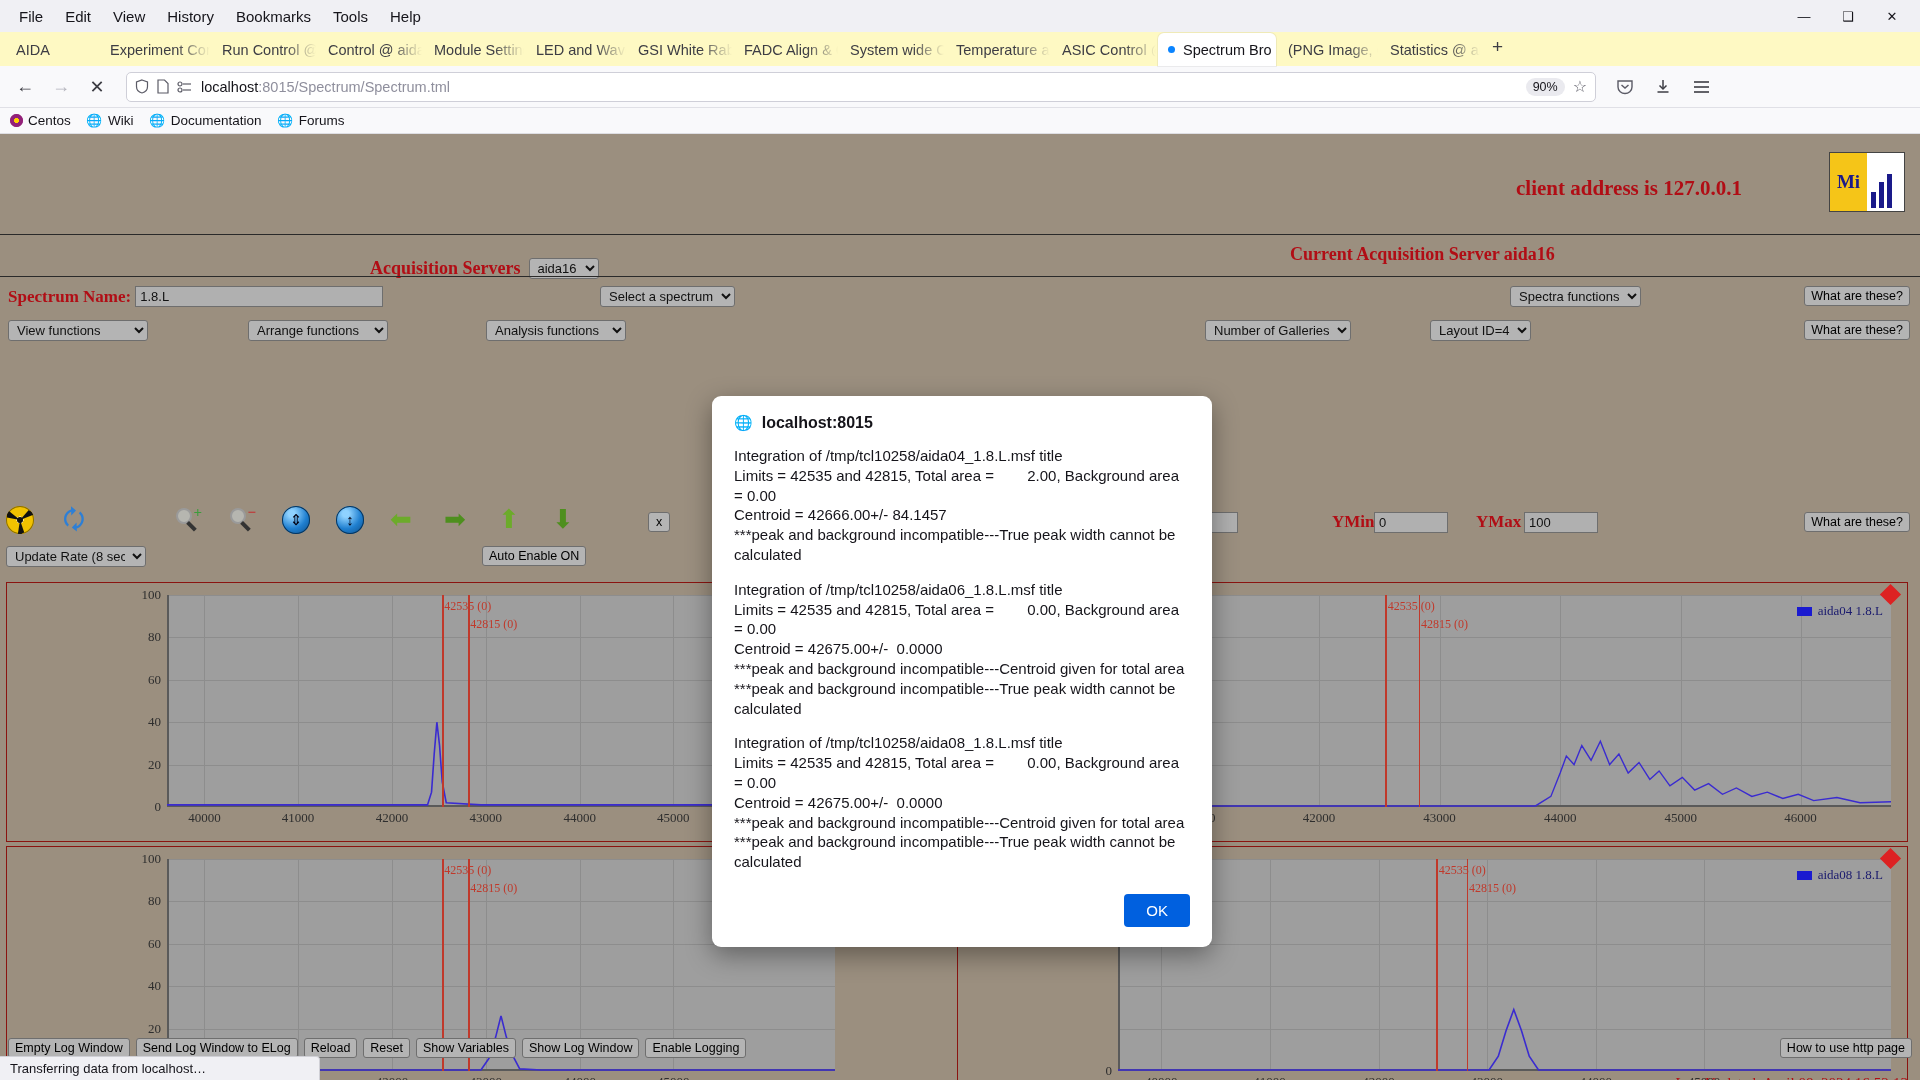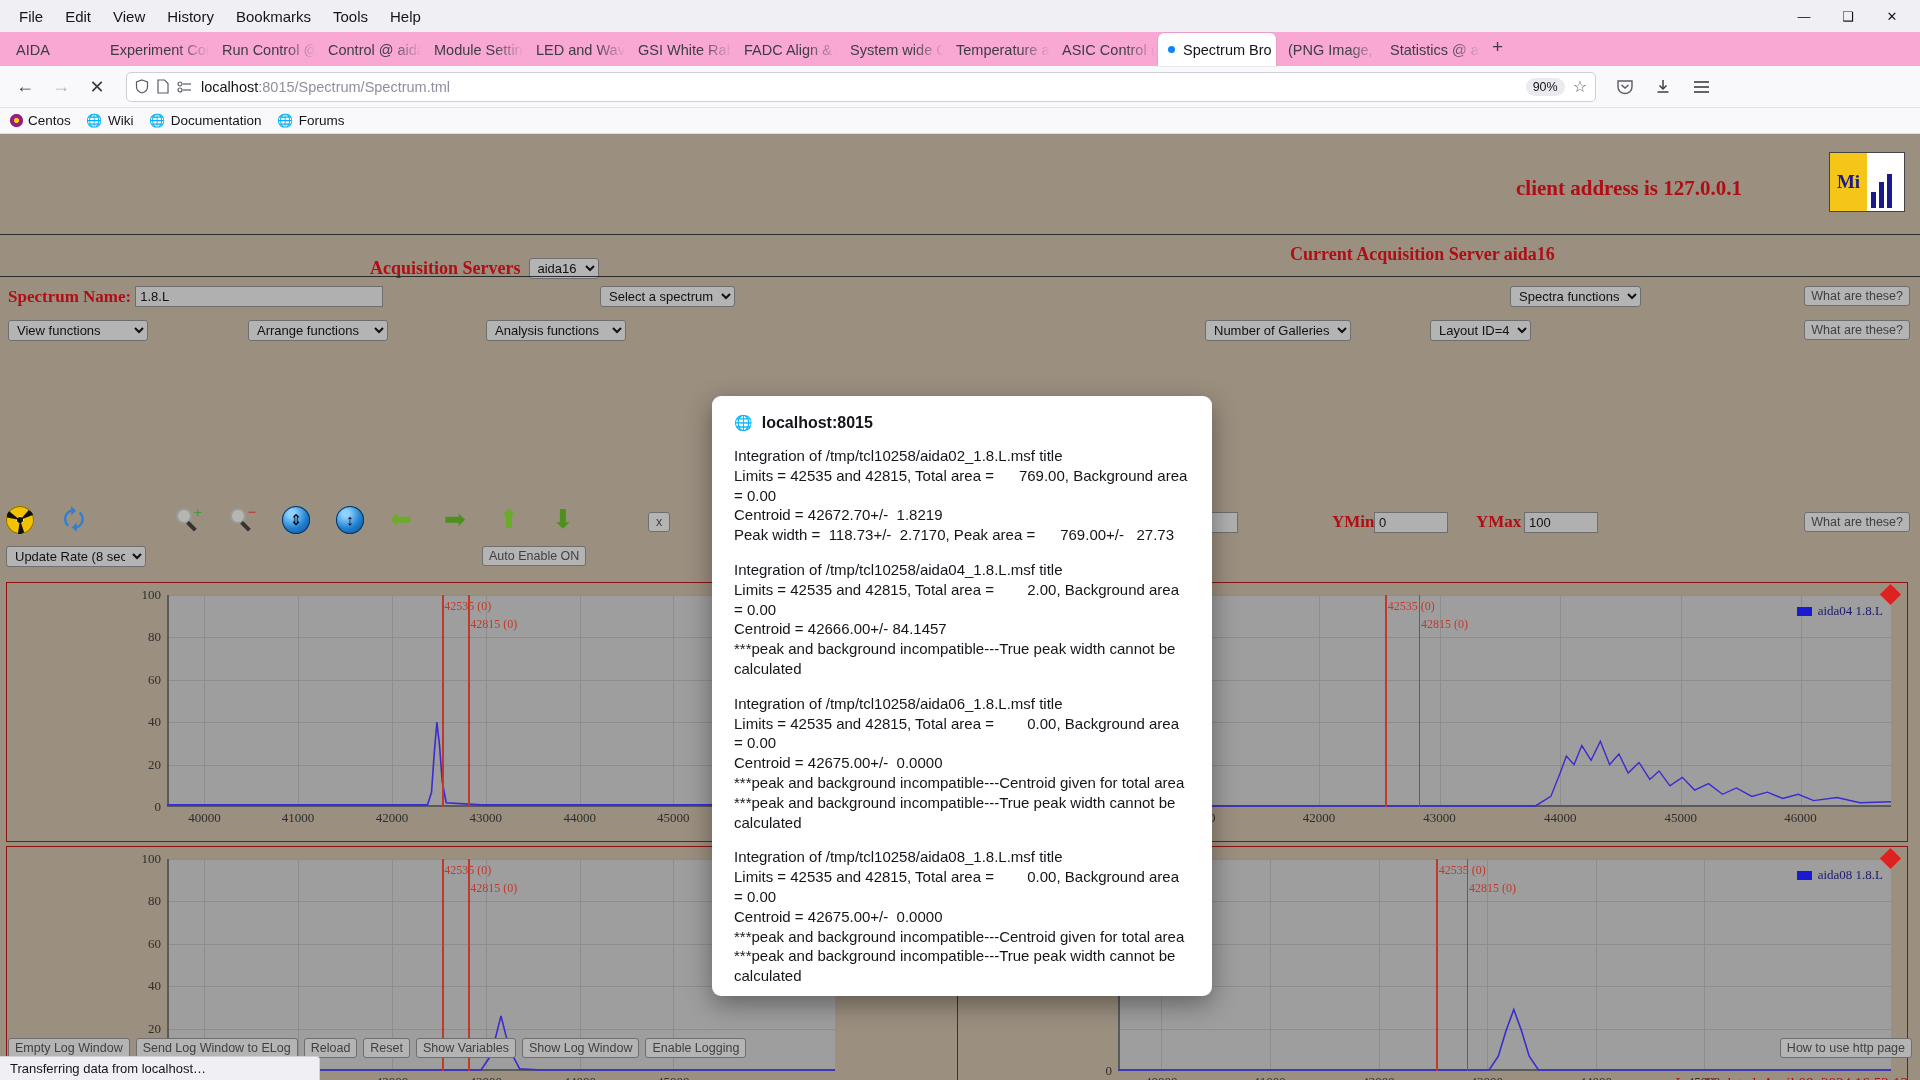--- a/index.html
+++ b/index.html
@@ -15,21 +15,21 @@
   .menubar {
     height:32px; display:flex; align-items:center; gap:0px;
     padding-left:8px; font-size:15px; color:#15141a;
     background:#f0f0f4; position:relative;
   }
   .menubar .mi { padding:3px 11px; cursor:default; }
   .winbtns { position:absolute; right:6px; top:0; height:32px; display:flex; align-items:center; gap:0; }
   .winbtn { width:44px; height:30px; display:flex; align-items:center; justify-content:center; font-size:13px; color:#15141a; }
 
   .tabstrip {
-    height:34px; display:flex; align-items:flex-end; background:#f9a8d4;
+    height:34px; display:flex; align-items:flex-end; background:#fef9c3;
     padding-left:6px; position:relative;
   }
   .tab {
     height:33px; min-width:0; display:flex; align-items:center;
     padding:0 10px; font-size:14.5px; color:#3d3d44;
     border-radius:6px 6px 0 0; white-space:nowrap; overflow:hidden;
     position:relative; margin-right:2px;
     -webkit-mask-image:linear-gradient(to right, #000 70%, transparent 100%);
     mask-image:linear-gradient(to right, #000 70%, transparent 100%);
   }
@@ -118,21 +118,21 @@
   }
 
   select.s, .sel {
     font-family:"Liberation Sans", sans-serif; font-size:13px;
     background:#b4b4b4; border:1px solid #6e6e6e; border-radius:3px;
     color:#111; padding:1px 4px; height:21px; line-height:17px;
   }
   .btn {
     font-family:"Liberation Sans", sans-serif; font-size:12.5px;
     background:#b4b4b4; border:1px solid #6e6e6e; border-radius:3px;
-    color:#404040; padding:2px 6px; white-space:nowrap; cursor:pointer;
+    color:#000000; padding:2px 6px; white-space:nowrap; cursor:pointer;
   }
   .txt {
     font-family:"Liberation Sans", sans-serif; font-size:13px;
     background:#b0b0b0; border:1px solid #6e6e6e; color:#111;
     padding:1px 4px; height:21px;
   }
   .redlbl {
     font-family:"Liberation Serif", serif; font-size:17px; color:#b10d15; font-weight:bold;
   }
 
@@ -649,37 +649,36 @@
   </div>
   <div class="lastupd">Last Updated: April 08, 2024 16:52:13</div>
 
   <div class="overlay">
     <div class="modal">
       <div class="mhead">
         <span class="globe">🌐</span>
         <span>localhost:8015</span>
       </div>
       <div class="mbody">
-        <p>Integration of /tmp/tcl10258/aida02_1.8.L.msf title
-Limits = 42535 and 42815, Total area =      769.00, Background area = 0.00
-Centroid = 42672.70+/-  1.8219
-Peak width =  118.73+/-  2.7170, Peak area =      769.00+/-   27.73</p>
         <p>Integration of /tmp/tcl10258/aida04_1.8.L.msf title
 Limits = 42535 and 42815, Total area =        2.00, Background area = 0.00
 Centroid = 42666.00+/- 84.1457
 ***peak and background incompatible---True peak width cannot be calculated</p>
         <p>Integration of /tmp/tcl10258/aida06_1.8.L.msf title
 Limits = 42535 and 42815, Total area =        0.00, Background area = 0.00
 Centroid = 42675.00+/-  0.0000
 ***peak and background incompatible---Centroid given for total area
 ***peak and background incompatible---True peak width cannot be calculated</p>
         <p>Integration of /tmp/tcl10258/aida08_1.8.L.msf title
 Limits = 42535 and 42815, Total area =        0.00, Background area = 0.00
 Centroid = 42675.00+/-  0.0000
 ***peak and background incompatible---Centroid given for total area
 ***peak and background incompatible---True peak width cannot be calculated</p>
       </div>
+      <div class="mfoot">
+        <button class="okbtn">OK</button>
+      </div>
     </div>
   </div>
 
 </div>
 
 <div class="statusbar">Transferring data from localhost…</div>
 
 </body></html>

